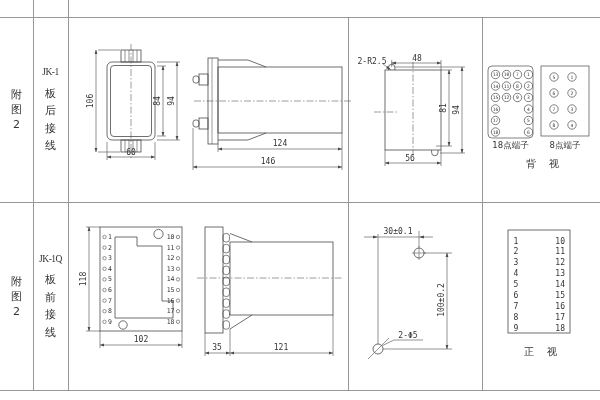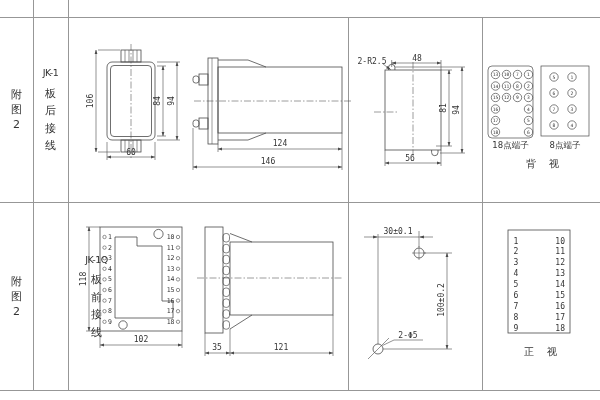--- a/index.html
+++ b/index.html
@@ -3,21 +3,21 @@
 <meta charset="utf-8">
 <style>
   html,body{margin:0;padding:0;background:#fff;}
   #sheet{position:relative;width:600px;height:400px;background:#ffffff;overflow:hidden;
          font-family:"DejaVu Sans",sans-serif;color:#333;}
   #sheet svg{position:absolute;left:0;top:0;}
   .vcell{position:absolute;display:flex;flex-direction:column;align-items:center;justify-content:center;
          text-align:center;color:#333;}
   .vcell span{display:block;}
   .fig-cell{width:33px;font-size:11px;line-height:15px;}
-  .model-cell{width:35px;font-size:11px;line-height:17.5px;}
+  .model-cell{width:35px;font-size:11px;line-height:17.5px;font-family:Liberation Serif, serif;}
   .model-code{font-size:9.5px;letter-spacing:-0.5px;margin-bottom:3px;}
   svg text{fill:#333;}
   .dimtxt{font-family:"DejaVu Sans Mono",monospace;font-size:8px;}
   .cjk{font-family:"DejaVu Sans",sans-serif;font-size:8.5px;}
   .viewlbl{font-family:"DejaVu Sans",sans-serif;font-size:10px;letter-spacing:5px;}
   .tnum{font-family:"DejaVu Sans Mono",monospace;font-size:4.6px;}
   .pnum{font-family:"DejaVu Sans Mono",monospace;font-size:6.5px;}
   .tbnum{font-family:"DejaVu Sans Mono",monospace;font-size:8px;}
 </style>
 </head>
@@ -338,21 +338,21 @@
     <span>板</span>
     <span>后</span>
     <span>接</span>
     <span>线</span>
   </div>
   <div class="vcell fig-cell" style="left:0;top:202px;height:188px;">
     <span>附</span>
     <span>图</span>
     <span>2</span>
   </div>
-  <div class="vcell model-cell" style="left:33px;top:202px;height:188px;margin-left:46px;">
+  <div class="vcell model-cell" style="left:33px;top:202px;height:188px;">
     <span class="model-code">JK-1Q</span>
     <span>板</span>
     <span>前</span>
     <span>接</span>
     <span>线</span>
   </div>
 
 </div>
 
 </body></html>

